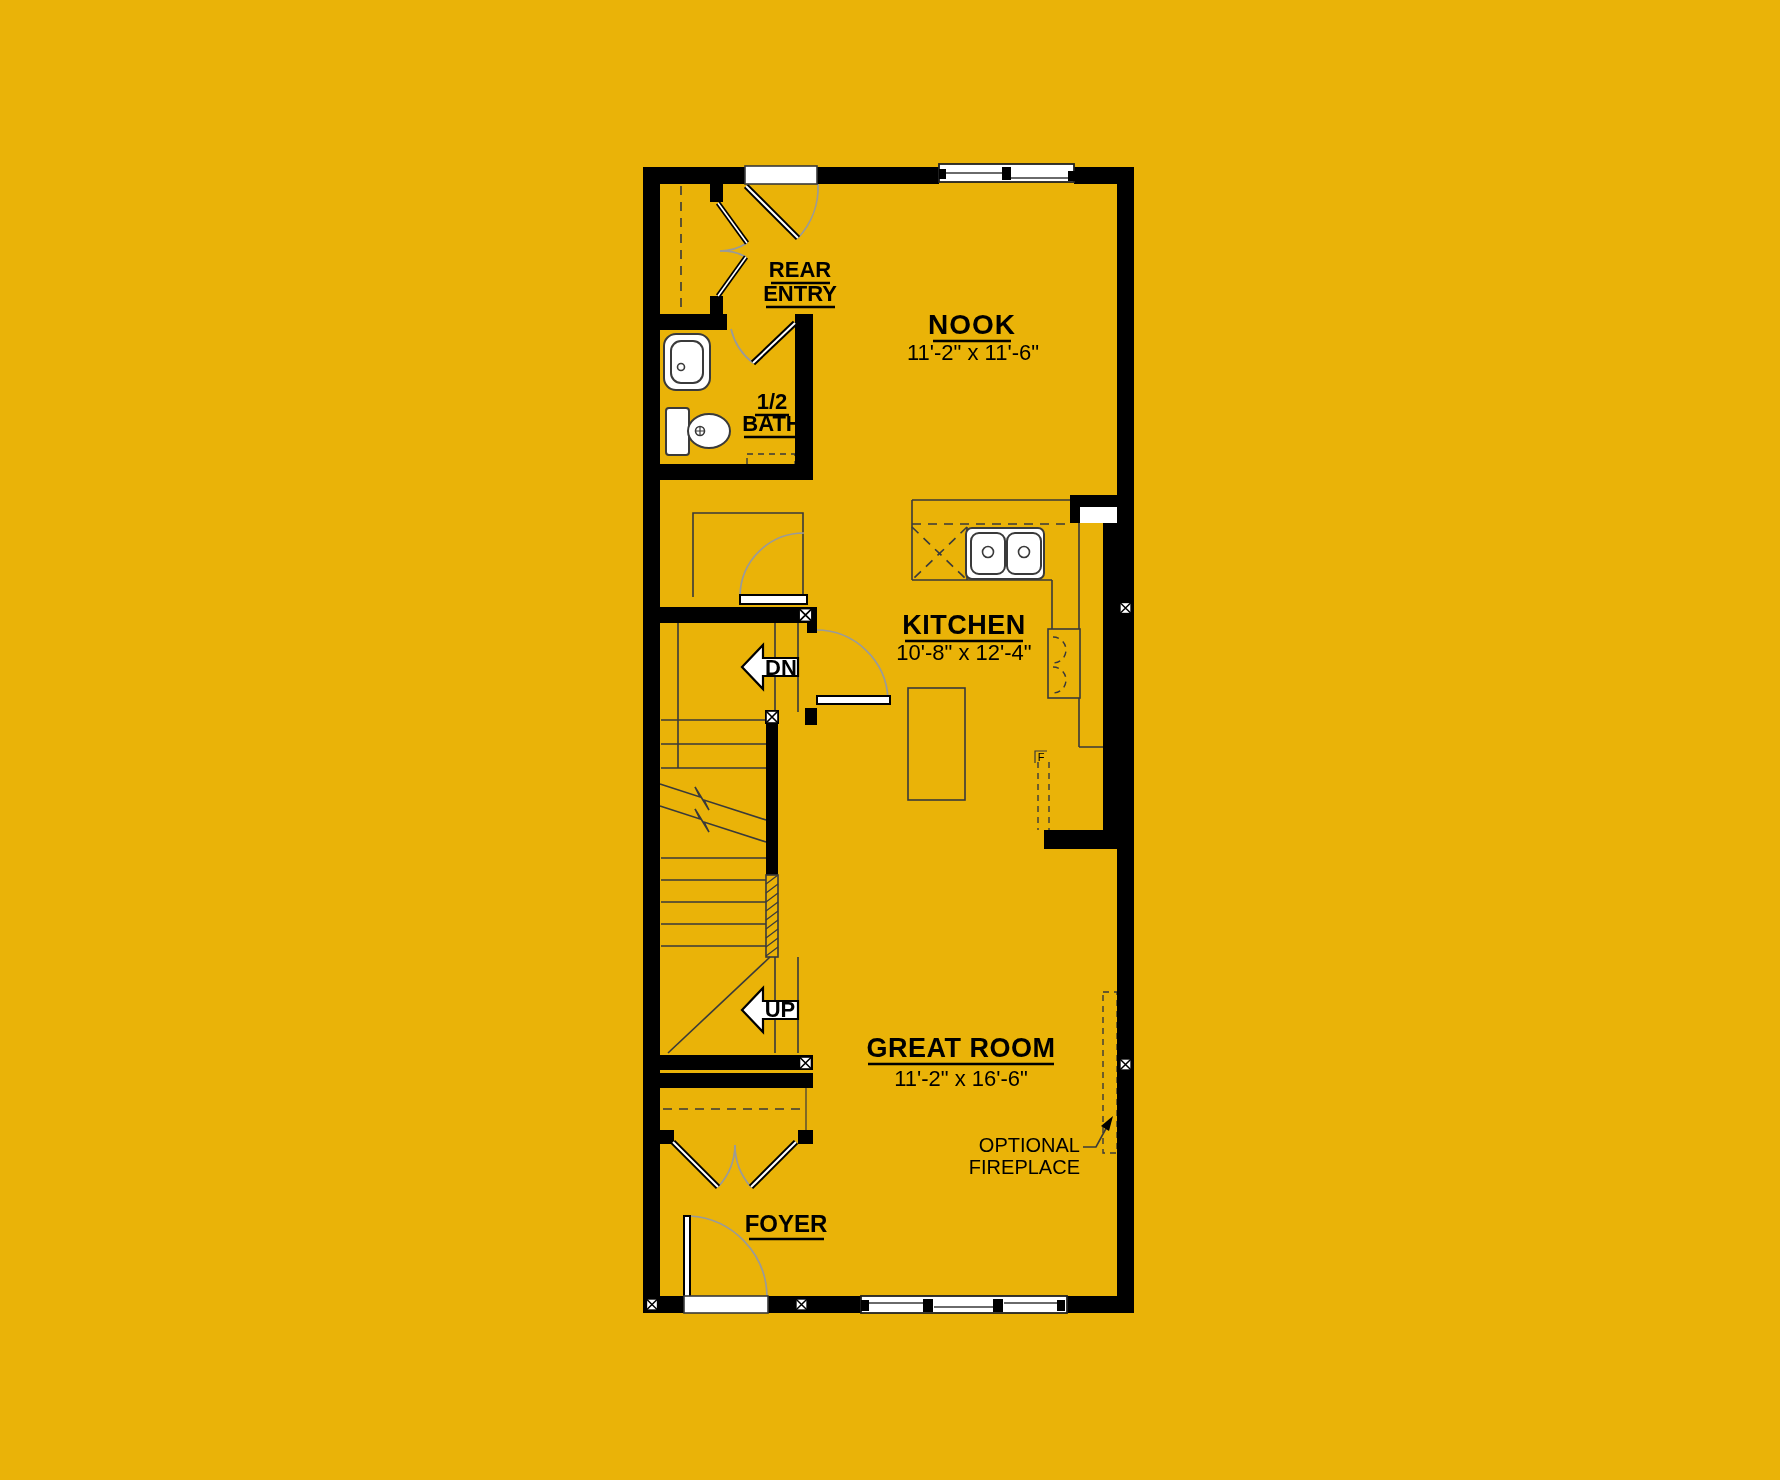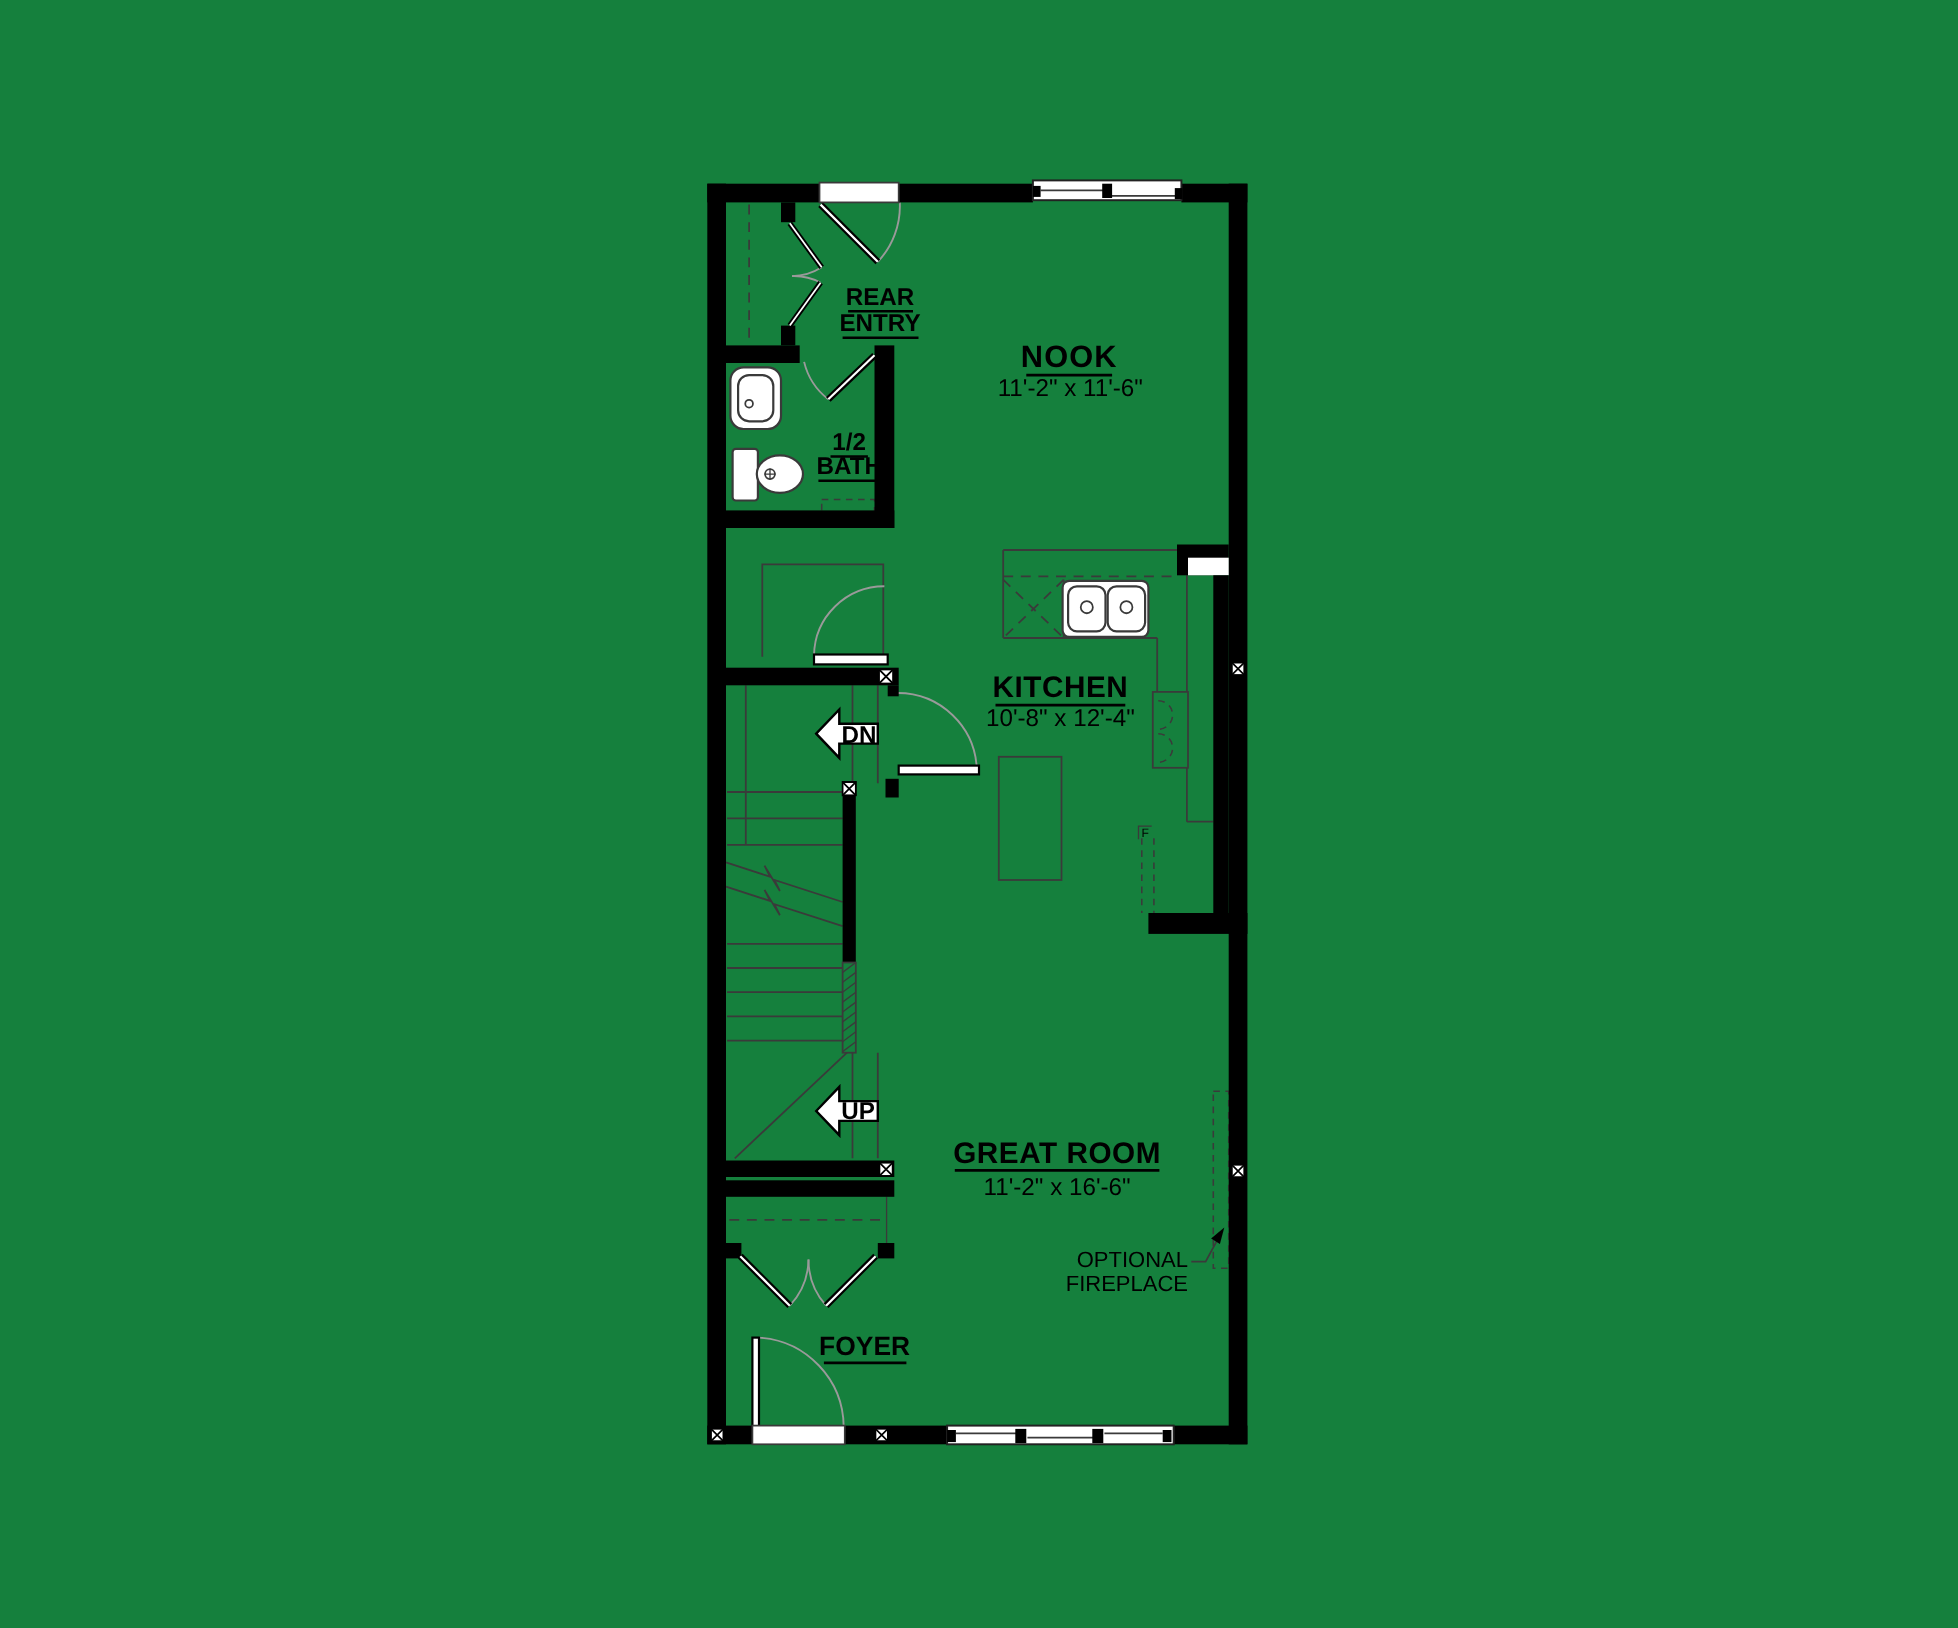--- a/index.html
+++ b/index.html
@@ -1,16 +1,16 @@
 <!DOCTYPE html>
 <html><head>
 <meta charset="utf-8">
 <style>
   html,body{margin:0;padding:0;background:#ffffff;}
-  .page{position:relative;width:1780px;height:1480px;background:#15803d;overflow:hidden;
+  .page{position:relative;width:1780px;height:1480px;background:#eab308;overflow:hidden;
         font-family:"Liberation Sans", sans-serif;}
   svg{display:block;}
   .wall{fill:#000000;stroke:none;}
   .thin{fill:none;stroke:#3a3a3a;stroke-width:1.6;}
   .thin2{fill:none;stroke:#3a3a3a;stroke-width:1.2;}
   .dash{fill:none;stroke:#3a3a3a;stroke-width:1.6;stroke-dasharray:9 7;}
   .dash2{fill:none;stroke:#3a3a3a;stroke-width:1.4;stroke-dasharray:6 5;}
   .arc{fill:none;stroke:#9a9a9a;stroke-width:1.7;}
   .leaf{fill:#ffffff;stroke:#000000;stroke-width:2;}
   .sill{fill:#ffffff;stroke:#3a3a3a;stroke-width:1.6;}

